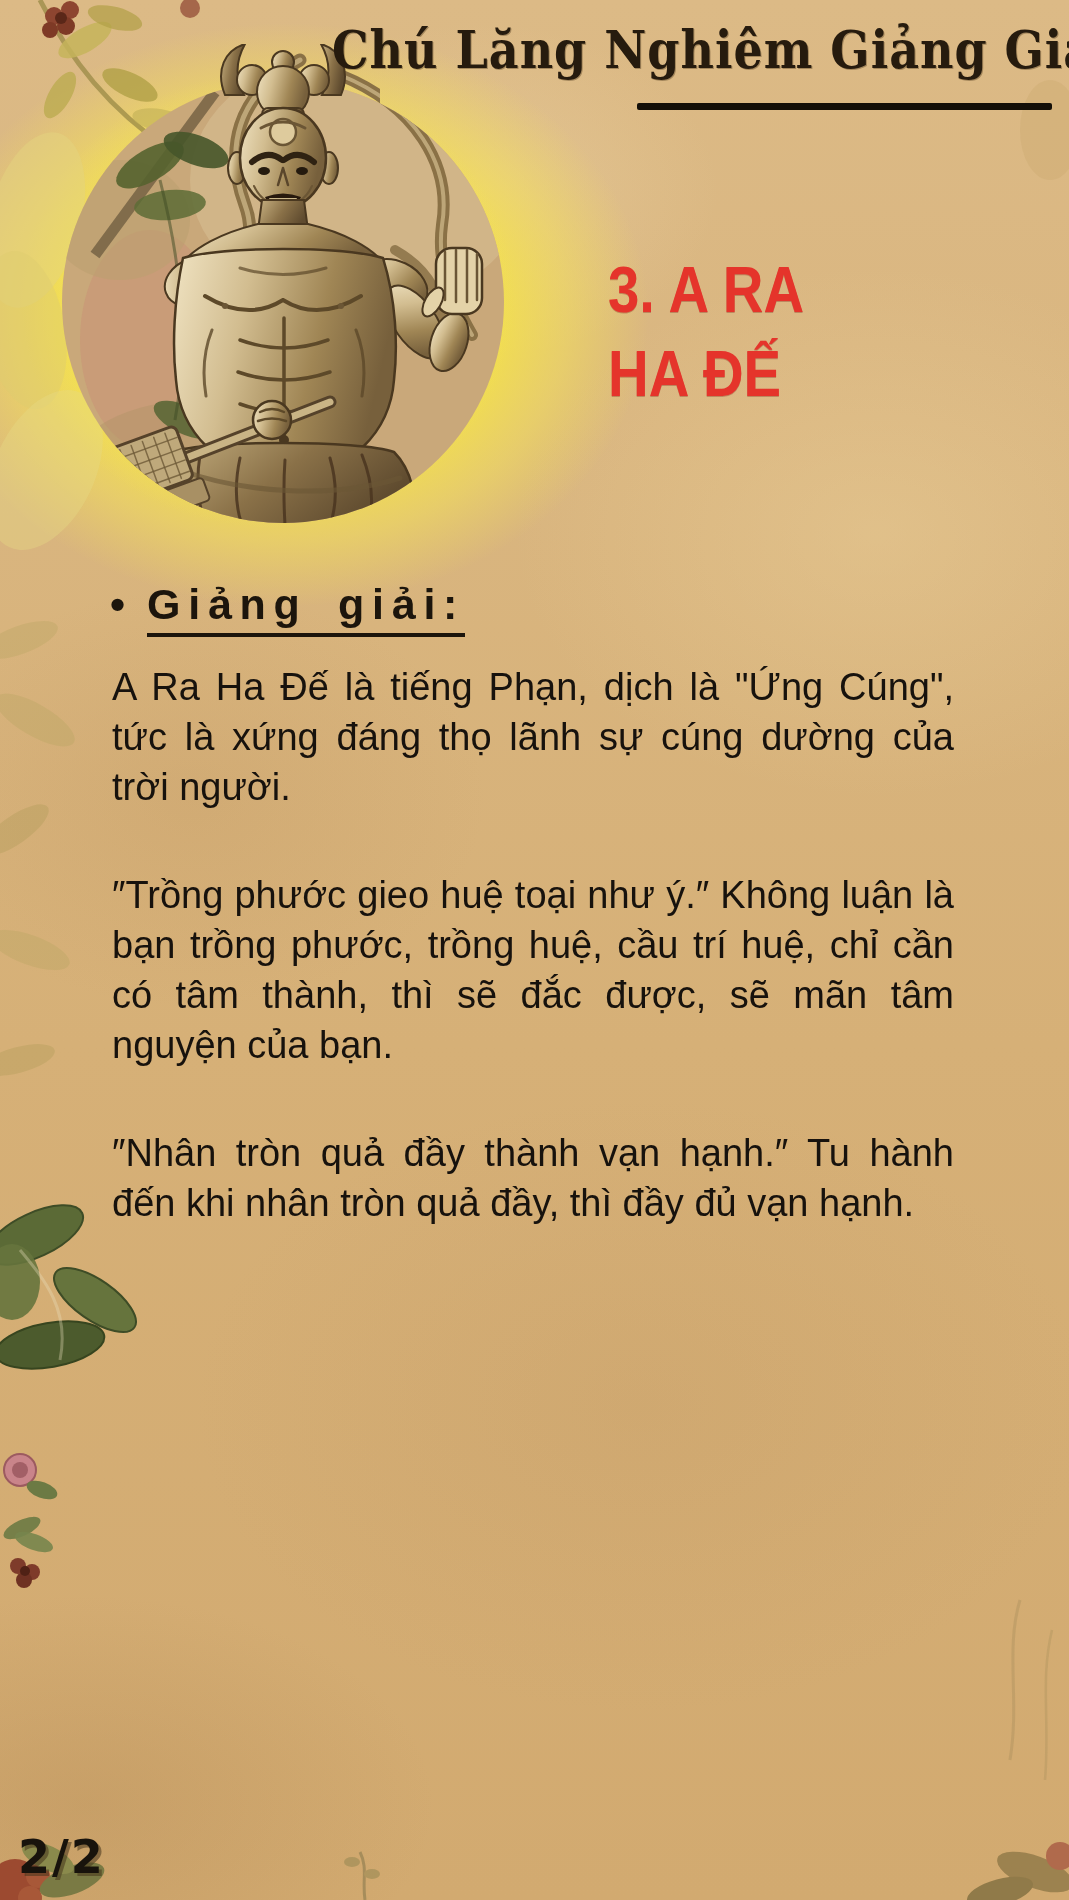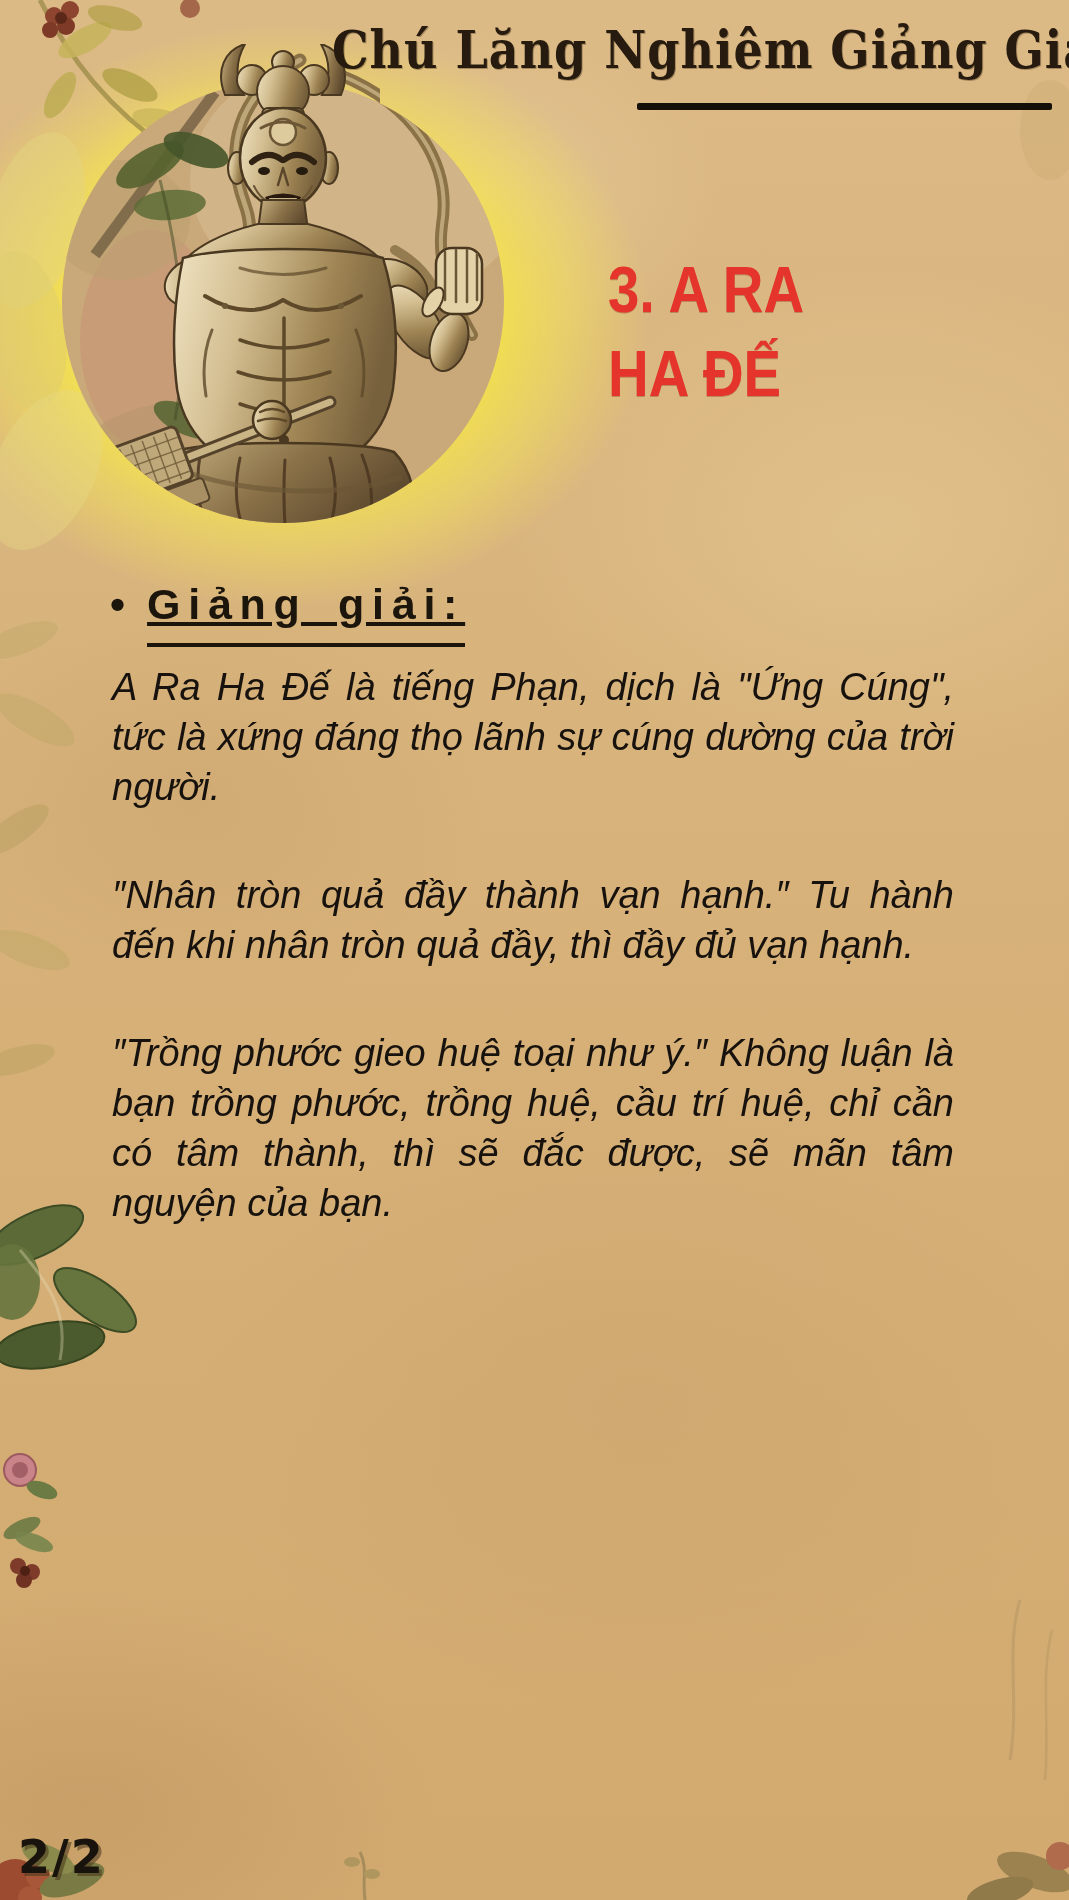--- a/index.html
+++ b/index.html
@@ -37,28 +37,28 @@
     transform:scaleX(.88);transform-origin:left top;
     text-shadow:0 1px 0 rgba(120,20,10,.3);
   }
   .explain-heading{
     position:absolute;left:110px;top:580px;
     color:#1c150c;font-weight:bold;font-size:43px;
   }
   .explain-heading .bullet{margin-right:22px;}
   .explain-heading .label{
     letter-spacing:.18em;word-spacing:.25em;
-    border-bottom:4px solid #1c150c;padding-bottom:15px;text-decoration:underline;
+    border-bottom:4px solid #1c150c;padding-bottom:5px;
   }
   .body-text{
     position:absolute;left:112px;top:662px;width:850px;
     color:#17120d;font-size:38px;line-height:50px;
     text-align:justify;
   }
-  .body-text p{margin:0 8px 58px 0;font-style:italic;}
+  .body-text p{margin:0 8px 58px 0;}
   .page-number{
     position:absolute;left:18px;top:1830px;width:1069px;
     text-align:left;
     font-family:"DejaVu Sans",sans-serif;
     font-weight:bold;font-size:46px;letter-spacing:2px;
     color:#18130c;
     text-shadow:3px 3px 0 rgba(70,52,28,.55);
   }
 </style>
 </head>
@@ -271,19 +271,19 @@
     <div>3. A RA</div>
     <div>HA ĐẾ</div>
   </div>
 
   <div class="explain-heading">
     <span class="bullet">•</span><span class="label">Giảng giải:</span>
   </div>
 
   <div class="body-text">
     <p>A Ra Ha Đế là tiếng Phạn, dịch là "Ứng Cúng", tức là xứng đáng thọ lãnh sự cúng dường của trời người.</p>
+    <p>″Trồng phước gieo huệ toại như ý.″ Không luận là bạn trồng phước, trồng huệ, cầu trí huệ, chỉ cần có tâm thành, thì sẽ đắc được, sẽ mãn tâm nguyện của bạn.</p>
     <p>″Nhân tròn quả đầy thành vạn hạnh.″ Tu hành đến khi nhân tròn quả đầy, thì đầy đủ vạn hạnh.</p>
-    <p>″Trồng phước gieo huệ toại như ý.″ Không luận là bạn trồng phước, trồng huệ, cầu trí huệ, chỉ cần có tâm thành, thì sẽ đắc được, sẽ mãn tâm nguyện của bạn.</p>
   </div>
 
   <div class="page-number">2/2</div>
 
 </div>
 
 </body></html>

